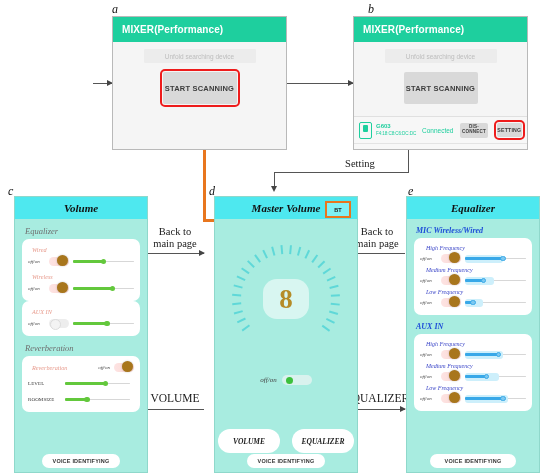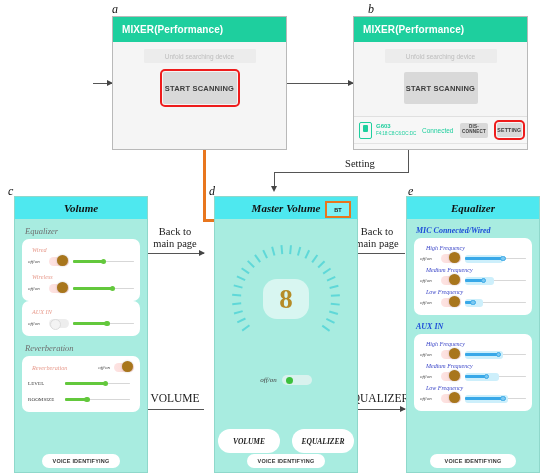--- a/index.html
+++ b/index.html
@@ -386,21 +386,21 @@
     <div class="voice">
       <span>VOICE IDENTIFYING</span>
     </div>
   </div>
 
   <div class="app" style="left:406px;top:196px;width:132px;height:275px;">
     <div class="app-head">
       <span class="app-title">Equalizer</span>
     </div>
 
-    <div class="eq-sec">MIC Connected/Wired</div>
+    <div class="eq-sec">MIC Wireless/Wired</div>
     <div class="card">
       <div class="eq-label">High Frequency</div>
       <div class="row">
         <span class="offon">off/on</span>
         <div class="tgl">
             <div class="knob"></div>
           </div>
         <div class="sld blue">
           <div class="trk"></div>
           <div class="halo" style="width:62%"></div>

